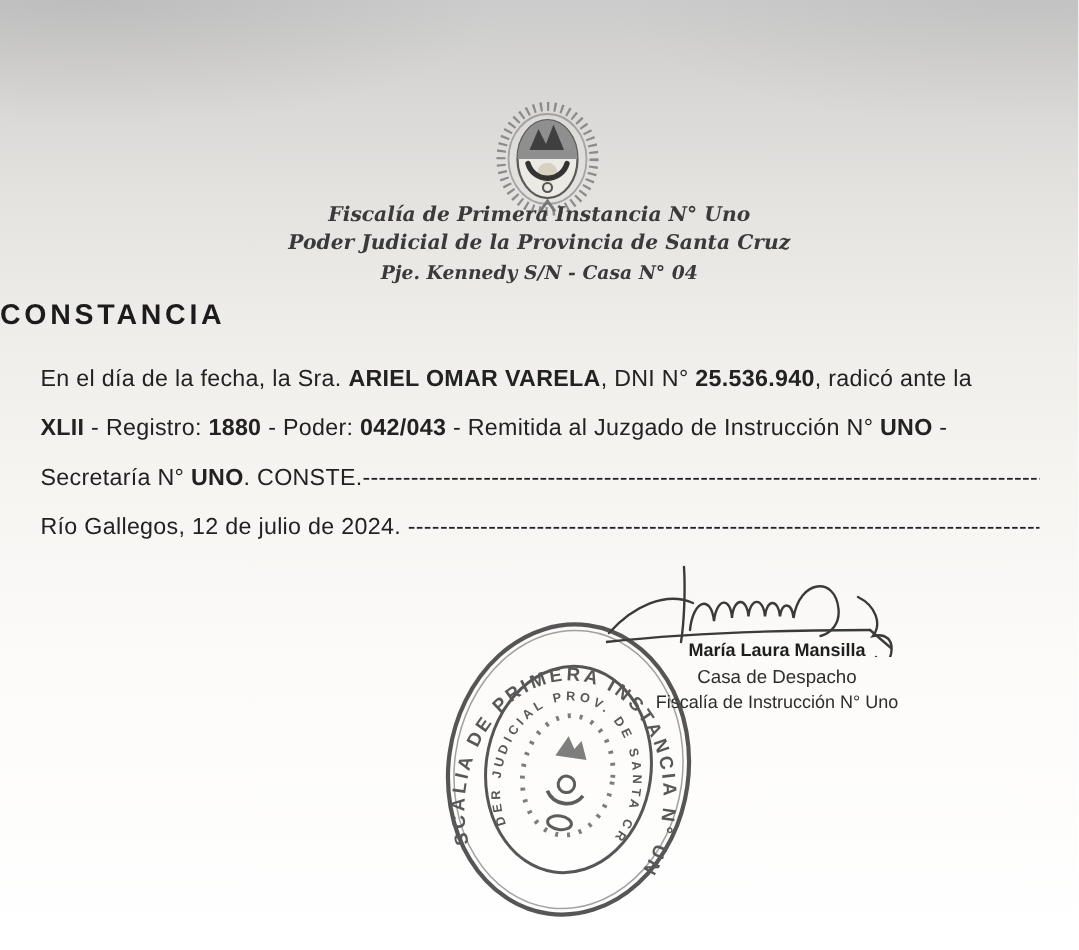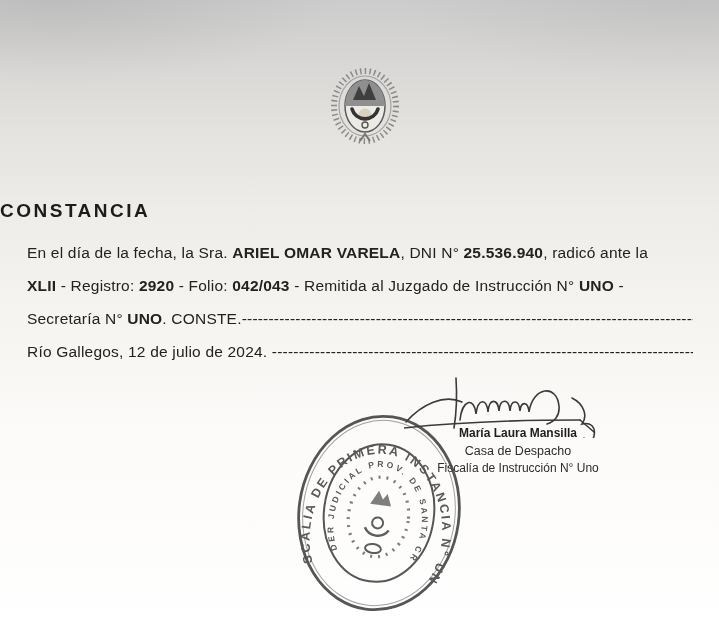--- a/index.html
+++ b/index.html
@@ -57,26 +57,31 @@
     <ellipse cx="45" cy="38" rx="26" ry="30" fill="none" stroke="#8a8a8a" stroke-width="1.2" opacity=".7"></ellipse>
     <ellipse cx="45" cy="38" rx="20" ry="26" fill="#eceae4" stroke="#5a5a5a" stroke-width="1.5"></ellipse>
     <path d="M25,38 A20,26 0 0 1 65,38 Z" fill="#8f8f8f"></path>
     <path d="M33,32 L39,18 L44,28 L49,15 L56,32 Z" fill="#3f3f3f"></path>
     <circle cx="45" cy="47" r="6.5" fill="#d6cdbd" opacity=".9"></circle>
     <path d="M32,41 A13.5,13.5 0 0 0 58,41" fill="none" stroke="#333" stroke-width="3.6" stroke-linecap="round"></path>
     <circle cx="45" cy="57" r="3" fill="none" stroke="#555" stroke-width="1.4"></circle>
     <path d="M40,73 L45,66 L50,73" fill="none" stroke="#777" stroke-width="2"></path>
   </svg>
 
+  <div class="hdr">
+    <div class="h1">Fiscalía de Primera Instancia N° Uno</div>
+    <div class="h2">Poder Judicial de la Provincia de Santa Cruz</div>
+    <div class="h3">Pje. Kennedy S/N - Casa N° 04</div>
+  </div>
 
   <div class="title">CONSTANCIA</div>
 
   <div class="body-text">
       <div class="body-line"><span>En el día de la fecha, la Sra. </span><span class="b">ARIEL OMAR VARELA</span><span>, DNI N° </span><span class="b">25.536.940</span><span>, radicó ante la</span></div>
-      <div class="body-line"><span class="b">XLII</span><span> - Registro: </span><span class="b">2920</span><span> - Folio: </span><span class="b">042/043</span><span> - Remitida al Juzgado de Instrucción N°  </span><span class="b">UNO</span><span> -</span></div>
+      <div class="body-line"><span class="b">XLII</span><span> - Registro: </span><span class="b">1880</span><span> - Poder: </span><span class="b">042/043</span><span> - Remitida al Juzgado de Instrucción N°  </span><span class="b">UNO</span><span> -</span></div>
       <div class="body-line"><span>Secretaría N° </span><span class="b">UNO</span><span>.  CONSTE.</span><span>----------------------------------------------------------------------------------------------------</span></div>
       <div class="body-line"><span>Río Gallegos, 12 de julio de 2024. </span><span>------------------------------------------------------------------------------------------</span></div>
     </div>
 
   <div class="sig-block">
     <svg class="sig-svg" width="220" height="62" viewBox="0 0 220 62">
       <g fill="none" stroke="#3a3a3a" stroke-width="1.6" stroke-linecap="round">
         <path d="M2,46 C 18,28 40,18 58,26"></path>
         <path d="M52,2 C 53,18 52,40 50,52"></path>
         <path d="M56,44 c 2,-20 14,-24 16,-6 c 2,-16 11,-16 12,-2 c 1,-14 10,-14 11,-1 c 1,-13 10,-13 11,0 c 1,-12 9,-12 10,0 c 1,-10 8,-10 9,1 c 4,-26 28,-28 30,-6 c 1,10 -5,16 -12,18"></path>

